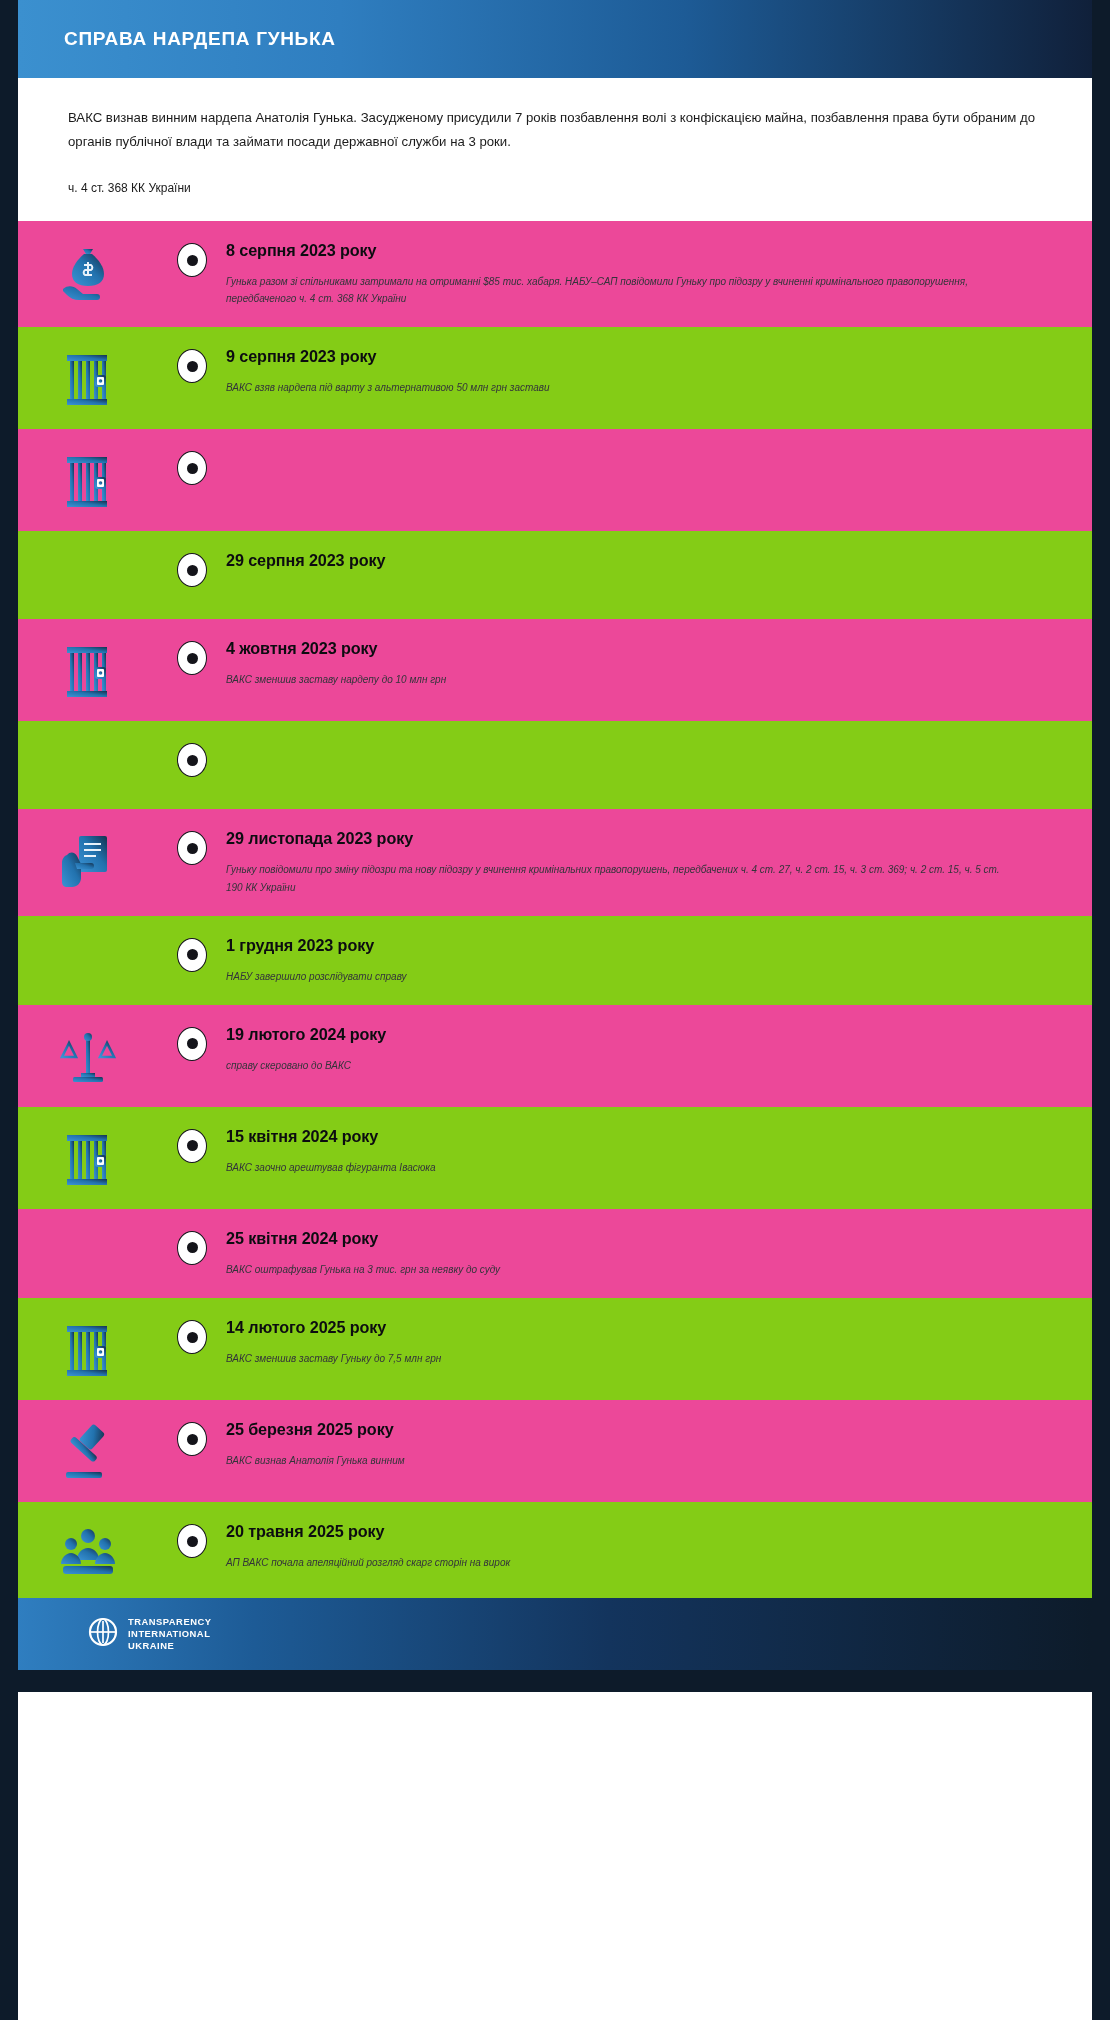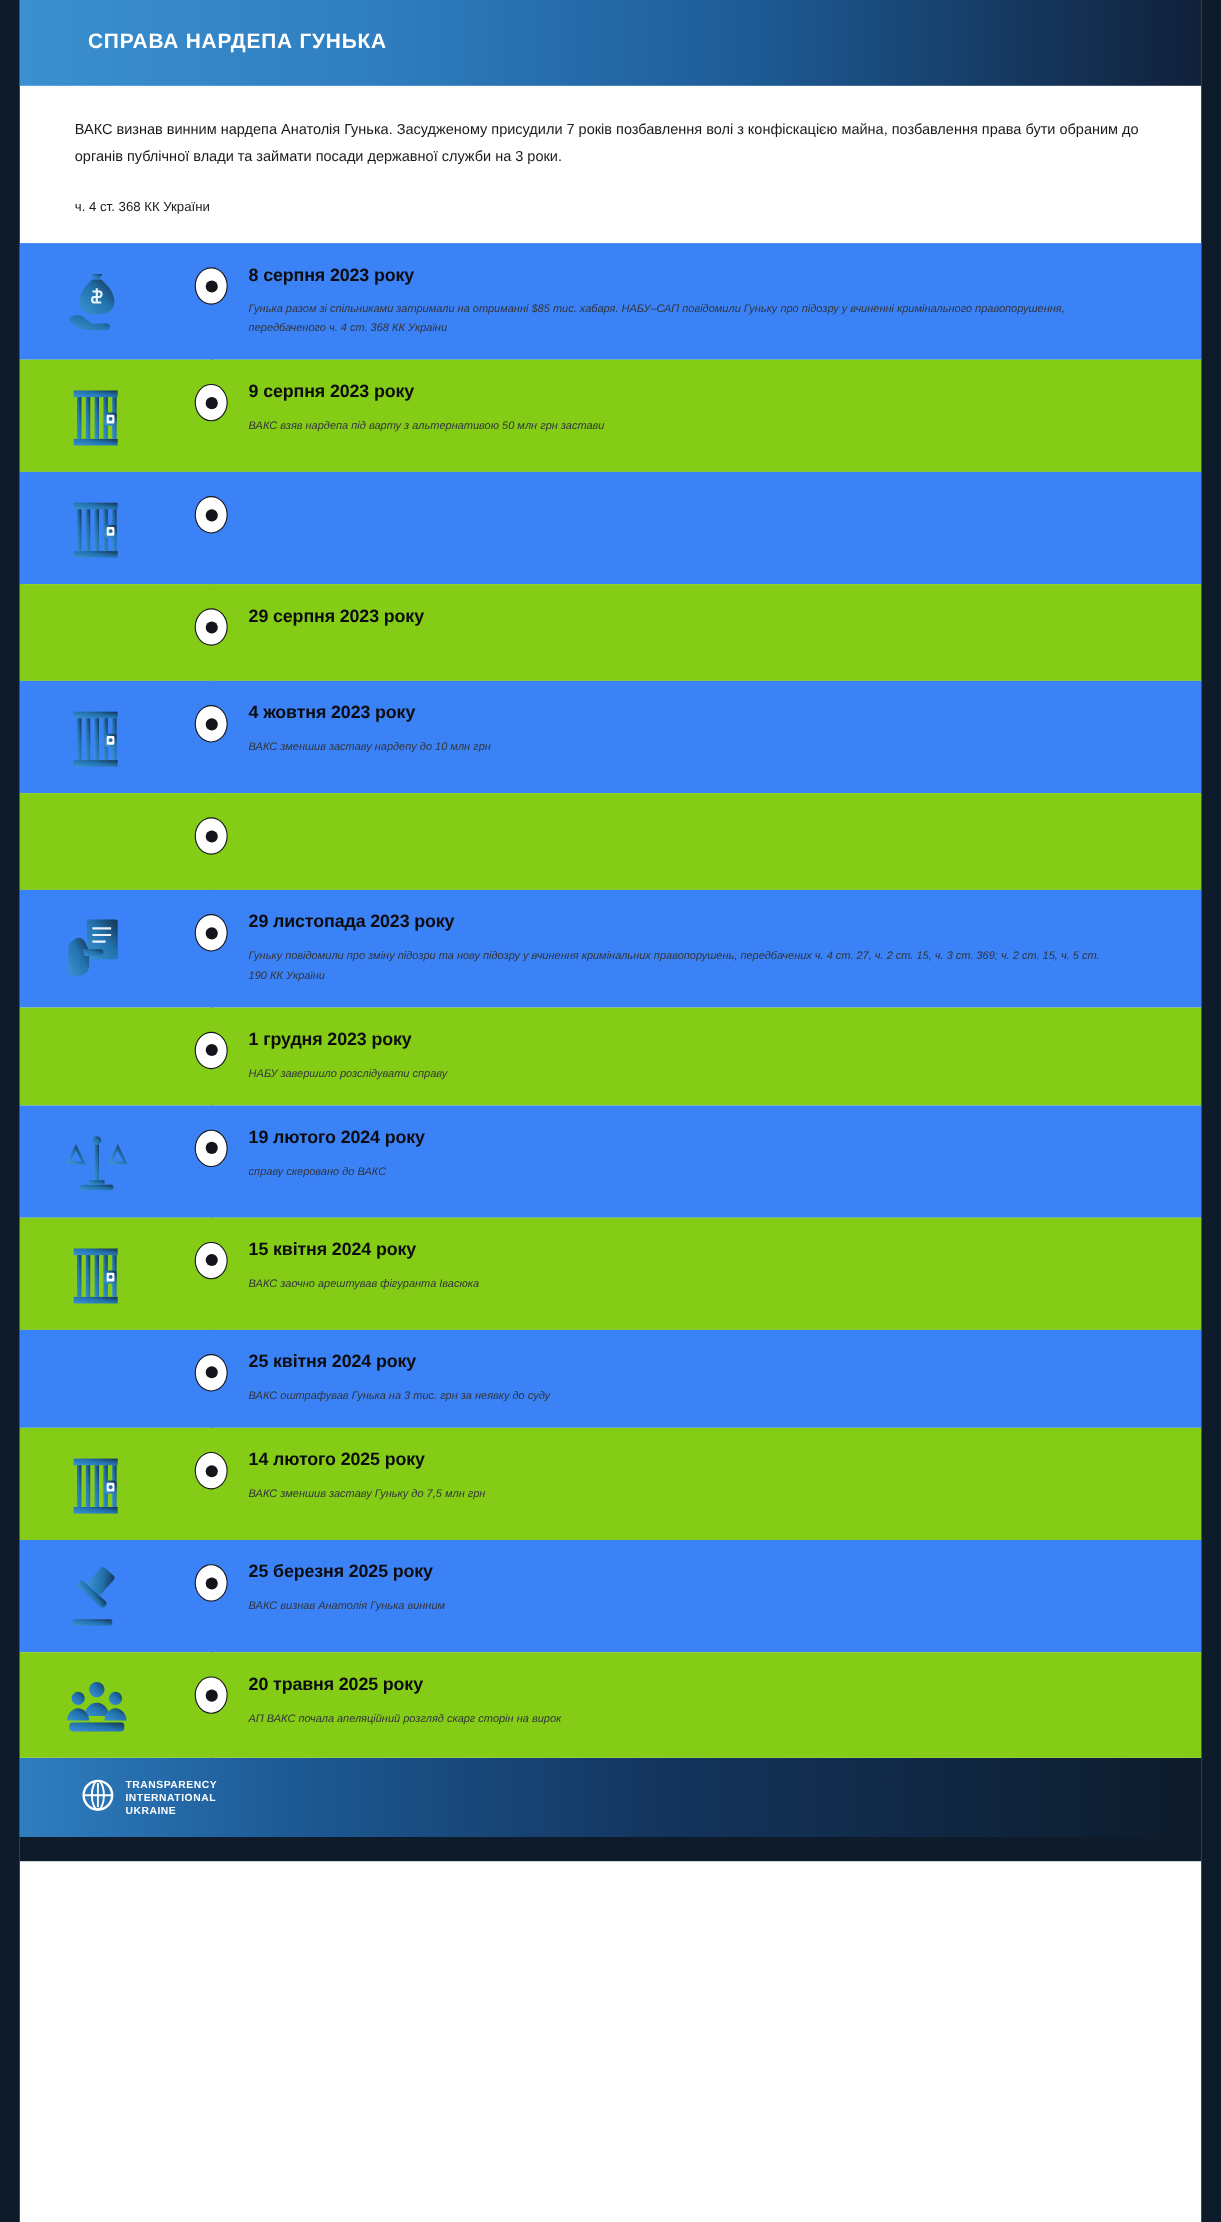--- a/index.html
+++ b/index.html
@@ -16,21 +16,21 @@
     border-left: 18px solid #0d1b2a;
     border-right: 18px solid #0d1b2a;
   }
 
   
   .header {
     height: 78px;
     background: linear-gradient(90deg, #3b90cf 0%, #2f7ec0 30%, #1d5b96 62%, #10203a 100%);
     display: flex;
     align-items: center;
-    padding-left: 62px;
+    padding-left: 46px;
   }
   .header-title {
     color: #ffffff;
     font-size: 19px;
     font-weight: bold;
     letter-spacing: 0.7px;
   }
 
   
   .intro {
@@ -61,21 +61,21 @@
     z-index: 1;
   }
   .row {
     position: relative;
     display: flex;
     align-items: flex-start;
     min-height: 88px;
     padding: 20px 40px 20px 0;
     z-index: 2;
   }
-  .row.shaded { background: #3b82f6; }
+  .row.shaded { background: #ec4899; }
   .row.plain { background: #84cc16; }
 
   .icon-cell {
     width: 140px;
     flex: 0 0 140px;
     display: flex;
     justify-content: center;
     align-items: flex-start;
     padding-top: 4px;
   }
@@ -121,21 +121,21 @@
     max-width: 790px;
     font-style: italic;
   }
 
   
   .footer {
     height: 72px;
     background: linear-gradient(90deg, #2f7ec0 0%, #1d5b96 22%, #13345d 55%, #0d1b2a 100%);
     display: flex;
     align-items: center;
-    padding-left: 56px;
+    padding-left: 70px;
     gap: 10px;
   }
   .logo-text {
     color: #ffffff;
     font-size: 9.4px;
     font-weight: bold;
     line-height: 1.26;
     letter-spacing: 0.5px;
   }
   .footer-band {

